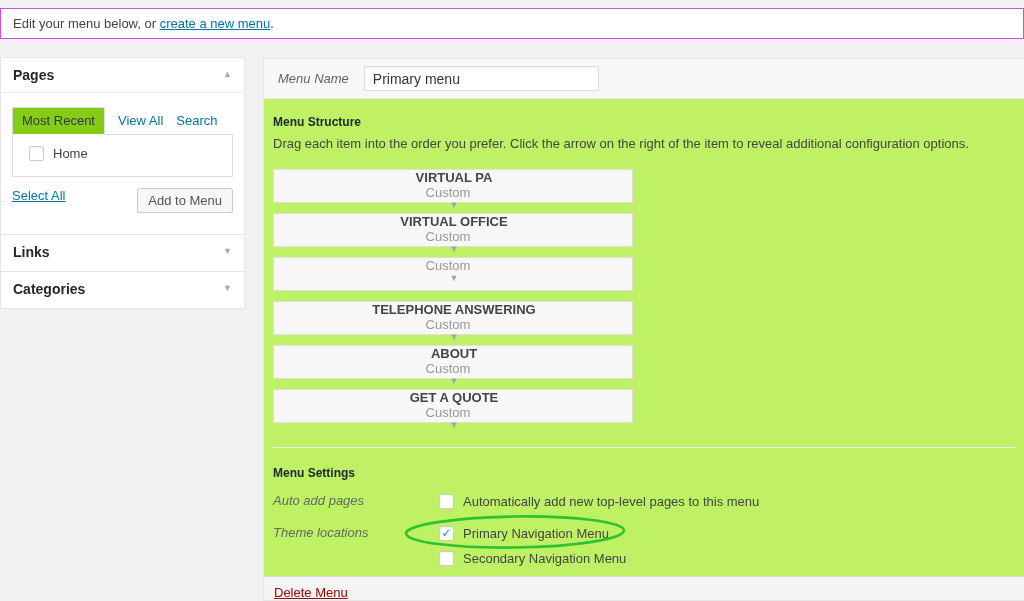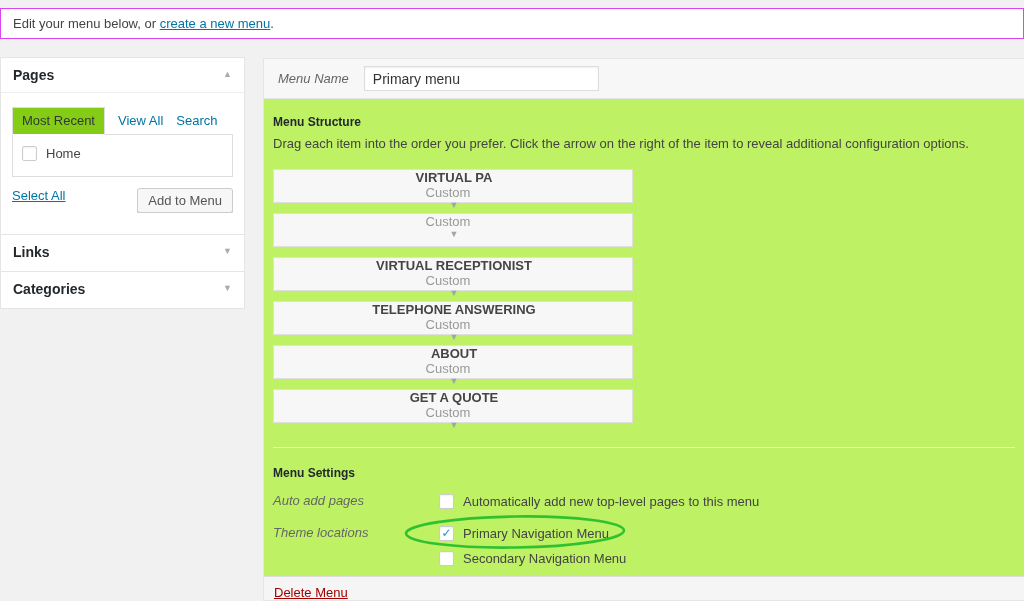--- a/index.html
+++ b/index.html
@@ -33,21 +33,21 @@
   .pages-panel { min-height:178px; }
   .postbox-inside { padding:14px 11px 12px; }
 
   .tabs-row { position:relative; z-index:2; }
   .tab-active {
     display:inline-block; background:#84cc16; border:1px solid #ddd; border-bottom-color:#fff;
     padding:5px 9px 6px; margin-bottom:-1px; color:#32373c; cursor:pointer;
   }
   .tab-link { color:#0074a2; margin-left:13px; cursor:pointer; font-size:13px; }
   .tabs-panel {
-    border:1px solid #ddd; height:43px; padding:11px 9px; clear:both;
+    border:1px solid #ddd; height:43px; padding:11px 16px; clear:both;
   }
   .cb-row { display:flex; align-items:center; gap:9px; }
   .cb {
     display:inline-flex; width:15px; height:15px; background:#fff;
     border:1px solid #ccc; border-radius:2px; flex:0 0 auto;
     align-items:center; justify-content:center;
     font-size:12px; font-weight:bold; color:#1e8cbe; line-height:1;
     box-shadow:inset 0 1px 2px rgba(0,0,0,.06); cursor:pointer;
   }
   .sidebar-actions { margin-top:11px; overflow:hidden; }
@@ -147,25 +147,25 @@
   <div class="panel-body">
     <h3 class="section-title">Menu Structure</h3>
     <p class="section-desc">Drag each item into the order you prefer. Click the arrow on the right of the item to reveal additional configuration options.</p>
     <div class="menu-items">
         <div class="menu-item-bar">
           <span class="mi-label">VIRTUAL PA</span>
           <span class="mi-type">Custom</span>
           <span class="mi-arrow">▼</span>
         </div>
         <div class="menu-item-bar">
-          <span class="mi-type">Custom</span>
-          <span class="mi-arrow">▼</span>
-        </div>
-        <div class="menu-item-bar">
-          <span class="mi-label">VIRTUAL RECEPTIONIST</span>
+          <span class="mi-label">VIRTUAL OFFICE</span>
+          <span class="mi-type">Custom</span>
+          <span class="mi-arrow">▼</span>
+        </div>
+        <div class="menu-item-bar">
           <span class="mi-type">Custom</span>
           <span class="mi-arrow">▼</span>
         </div>
         <div class="menu-item-bar">
           <span class="mi-label">TELEPHONE ANSWERING</span>
           <span class="mi-type">Custom</span>
           <span class="mi-arrow">▼</span>
         </div>
         <div class="menu-item-bar">
           <span class="mi-label">ABOUT</span>

